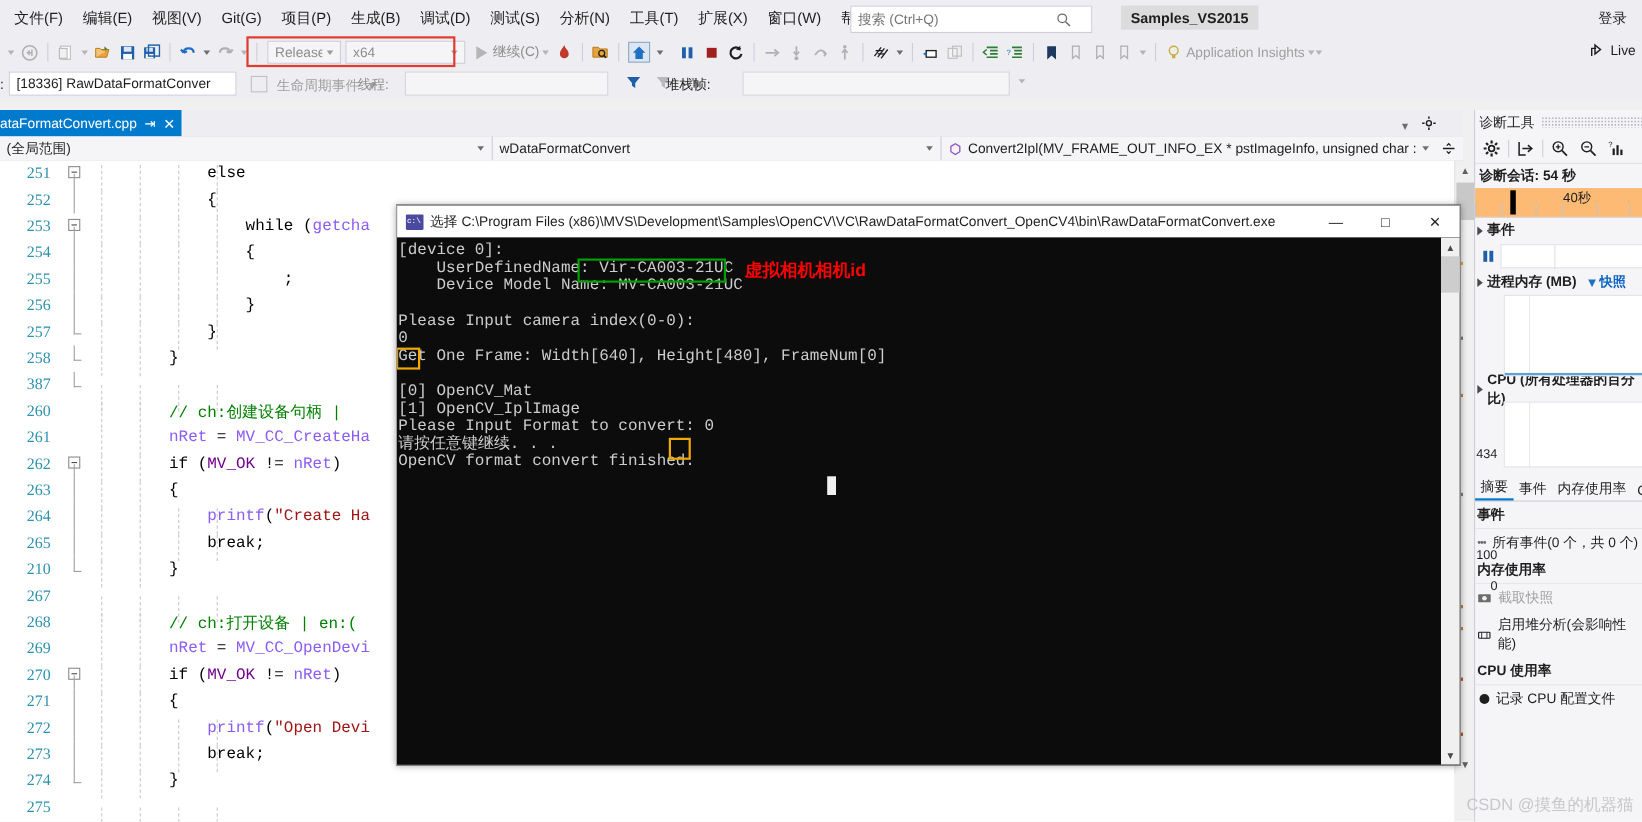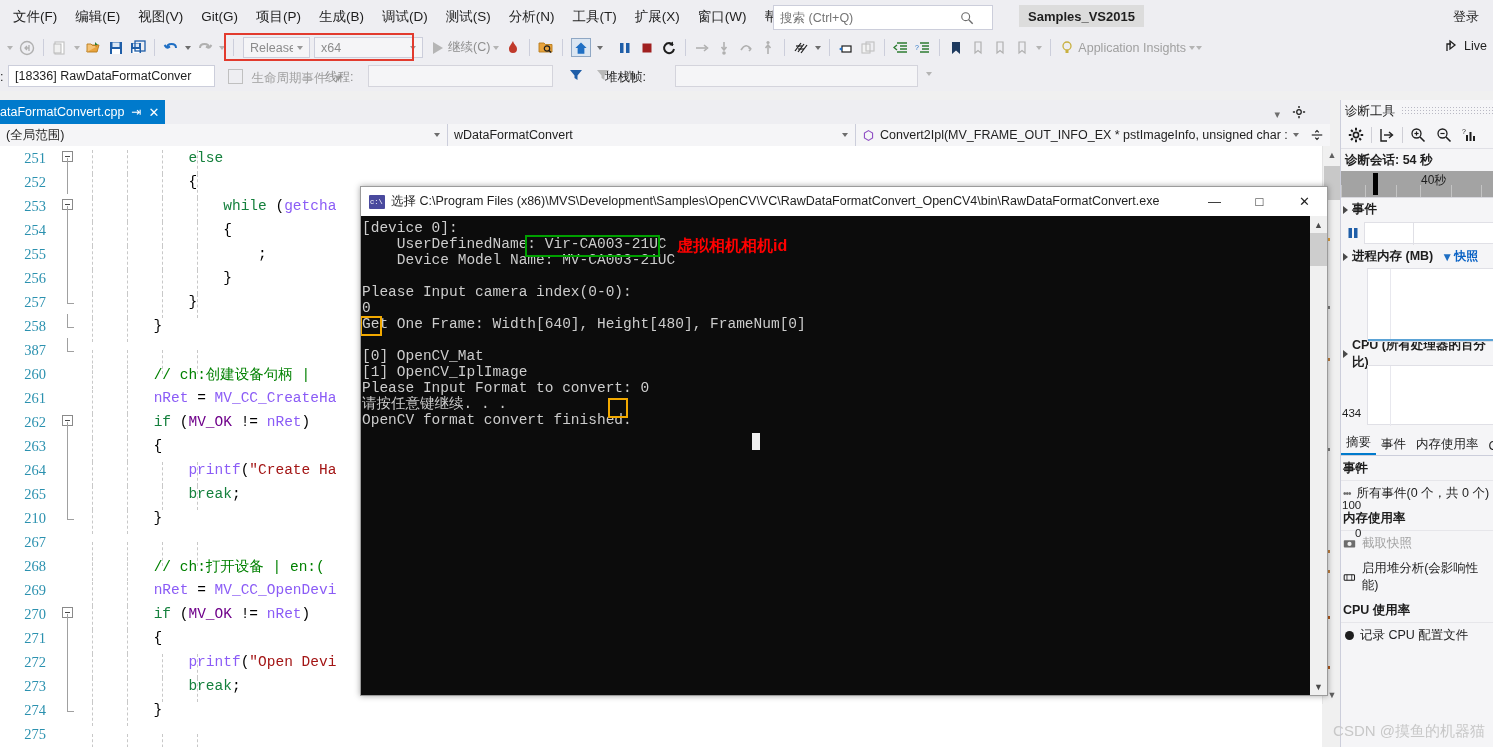--- a/index.html
+++ b/index.html
@@ -172,21 +172,21 @@
     position: absolute; left: 13px; top: 0; width: 6px; height: 13px;
     border-left: 1px solid #a0a0a0; border-bottom: 1px solid #a0a0a0;
   }
   .code-text { flex: 1 1 auto; position: relative; }
   .indent-guides {
     position: absolute; left: 0; top: 0; height: 24px; width: 100%;
     pointer-events: none;
   }
   .ig { position: absolute; top: 0; width: 1px; height: 24px;
         border-left: 1px dashed #c8c8c8; }
-  .ctrl { color: #15803d; }
+  .ctrl { color: #000000; }
   .cmt  { color: #008000; }
   .str  { color: #a31515; }
   .mac  { color: #6f008a; }
   .pln  { color: #8b5cf6; }
 
   
   .ed-scroll {
     position: absolute; left: 1322px; top: 146px; width: 18px; height: 558px;
     background: #f0f0f0; border-left: 1px solid #e4e4e4;
   }
@@ -281,21 +281,21 @@
   .diag-toolbar {
     height: 26px; display: flex; align-items: center; gap: 4px; padding-left: 4px;
     border-bottom: 1px solid #e0e0e6;
   }
   .diag-session {
     height: 22px; display: flex; align-items: center; font-size: 12.5px;
     font-weight: bold; color: #1e1e1e; padding-left: 4px;
   }
   .diag-timeline {
     position: relative; height: 26px; border-bottom: 1px solid #d8d8de;
-    background: #a3a3a3;
+    background: #fdba74;
   }
   .tl-tick { position: absolute; top: 14px; width: 1px; height: 12px; background: #c4c4c4; }
   .tl-marker { position: absolute; left: 32px; top: 2px; width: 5px; height: 22px; background: #000; }
   .tl-label { position: absolute; left: 80px; top: 1px; font-size: 12px; color: #1e1e1e; }
   .diag-sect {
     height: 23px; display: flex; align-items: center; font-size: 12.5px;
     font-weight: bold; color: #1e1e1e; padding-left: 2px;
   }
   .tri-right { width: 0; height: 0; border-top: 4px solid transparent;
                border-bottom: 4px solid transparent; border-left: 5px solid #4a4a4a;

